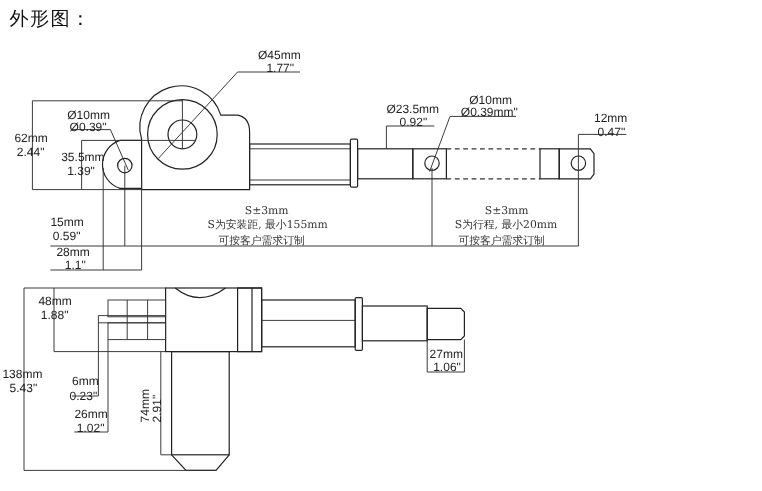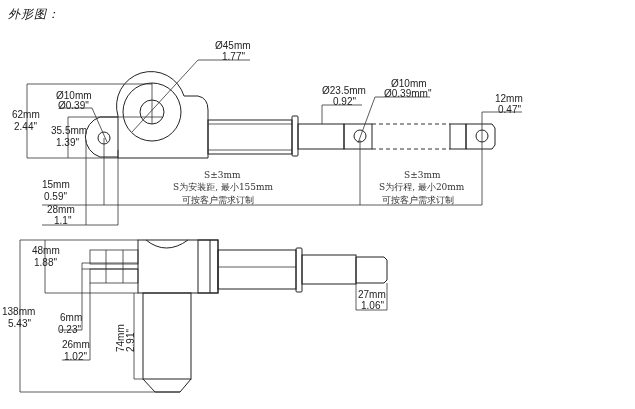--- a/index.html
+++ b/index.html
@@ -1,17 +1,17 @@
 <!DOCTYPE html>
 <html><head>
 <meta charset="utf-8">
 <style>
   html, body { margin: 0; padding: 0; background: #ffffff; }
   body { width: 635px; height: 409px; position: relative; overflow: hidden; font-family: "Liberation Sans", "DejaVu Sans", sans-serif; }
-  .title { position: absolute; left: 8px; top: 6px; font-family: "DejaVu Sans", sans-serif; font-size: 12px; color: #111; letter-spacing: 1px; font-style: italic; }
+  .title { position: absolute; left: 8px; top: 6px; font-family: "DejaVu Sans", sans-serif; font-size: 16px; color: #111; letter-spacing: 1px; }
   svg { position: absolute; left: 0; top: 0; }
   .dim { font-family: "Liberation Sans", sans-serif; font-size: 10px; fill: #222; }
   .note { font-family: "DejaVu Serif", serif; font-size: 9px; fill: #333; }
   .ln { stroke: #222; stroke-width: 1; fill: none; }
   .thin { stroke: #333; stroke-width: 0.8; fill: none; }
   .dash { stroke: #333; stroke-width: 1; fill: none; stroke-dasharray: 4 3; }
 </style>
 </head>
 <body>
 

